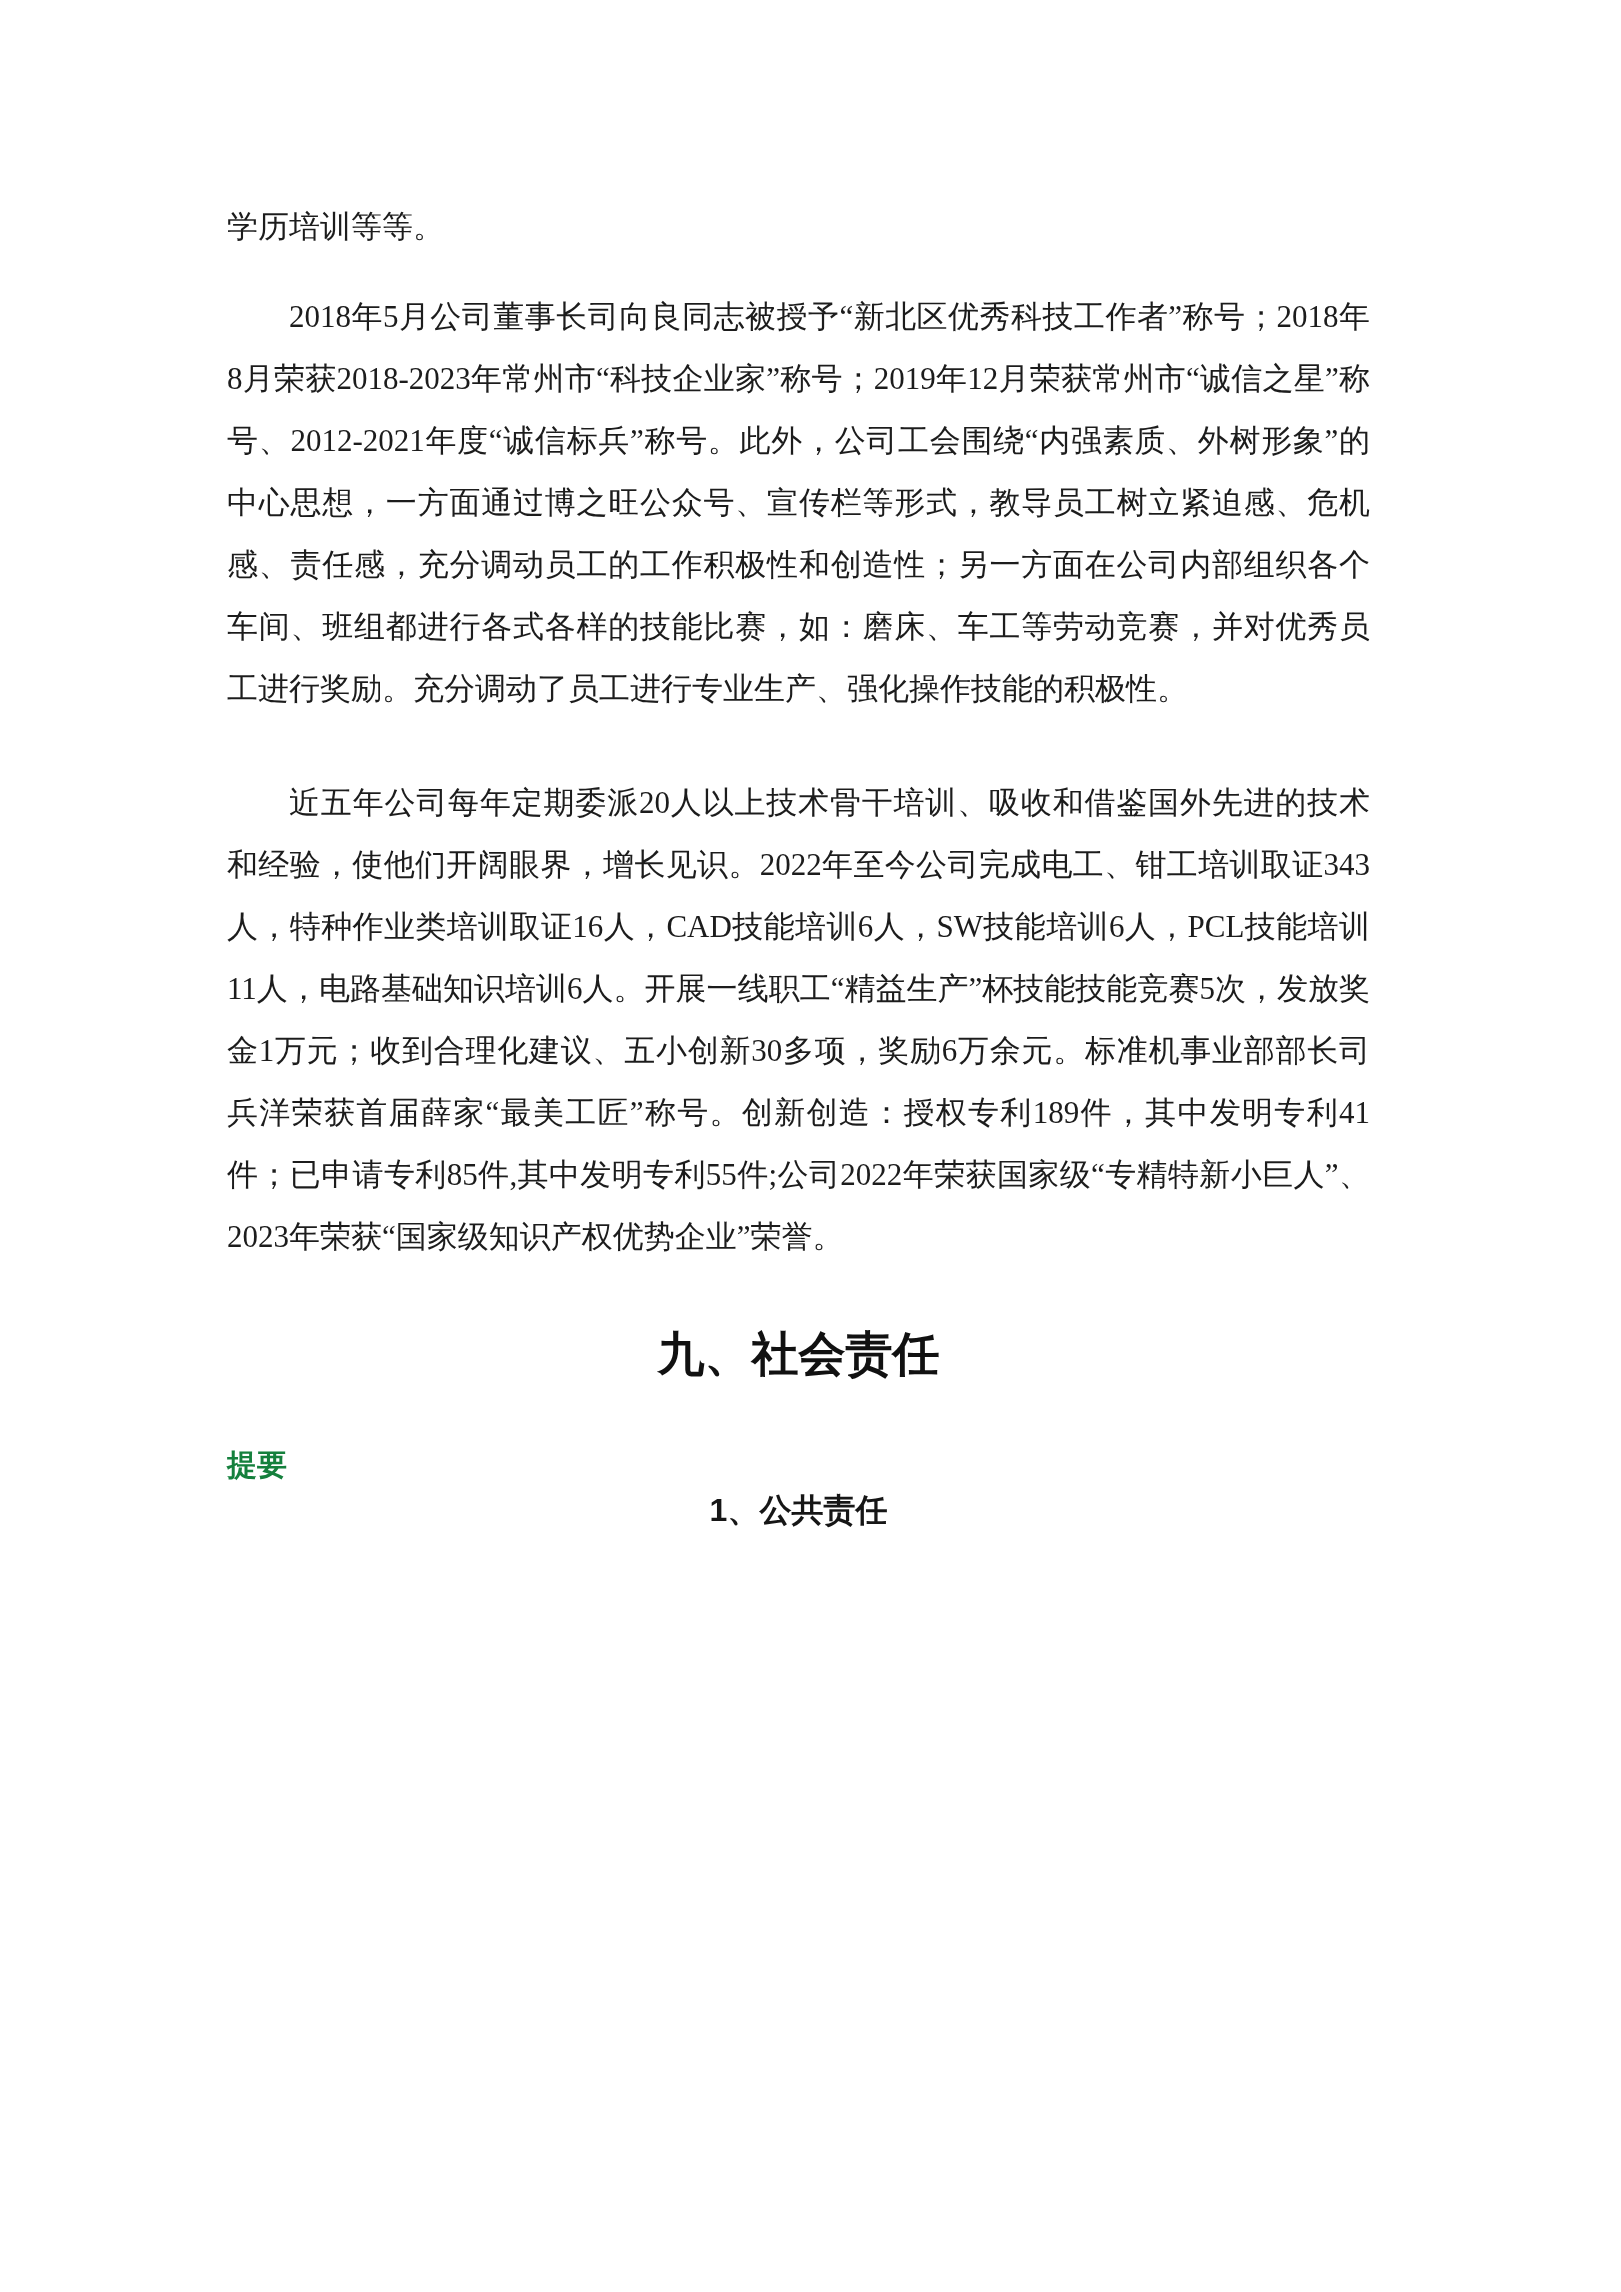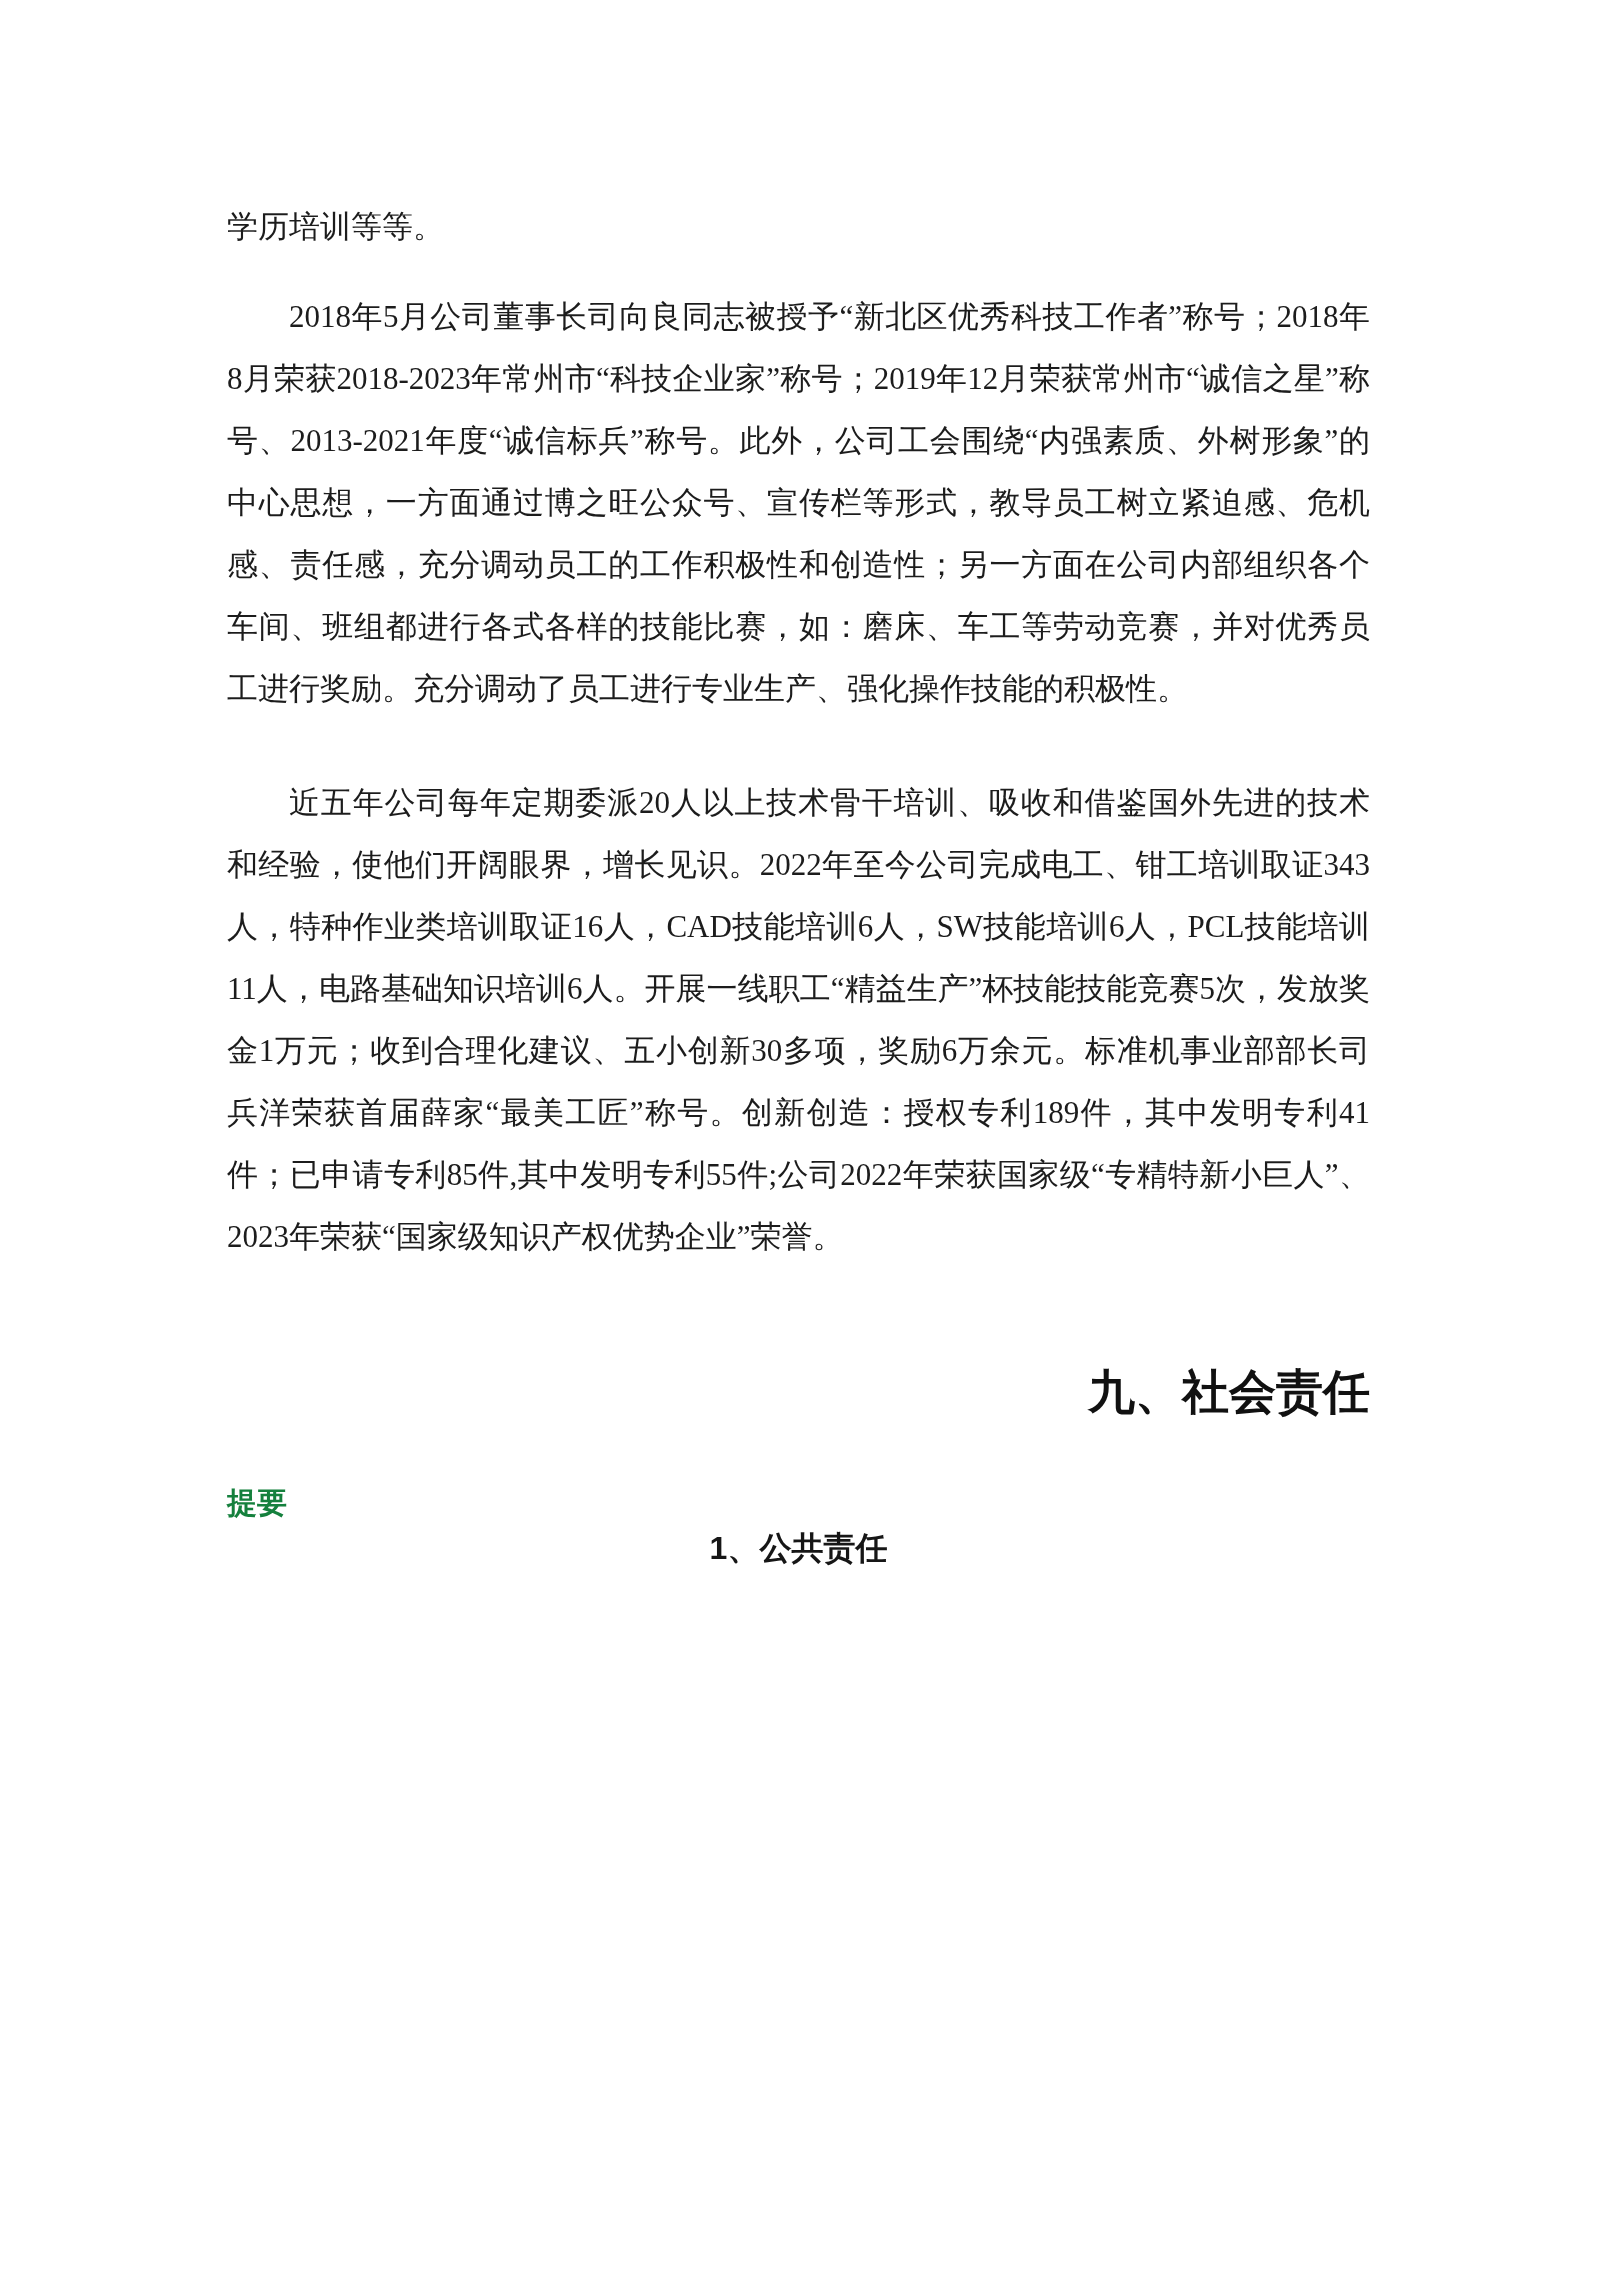--- a/index.html
+++ b/index.html
@@ -23,27 +23,27 @@
     line-height: 62px;
     color: #1c1c1c;
     text-align: justify;
   }
   .indent { text-indent: 2em; }
   .p-honors   { margin-top: 28px; }
   .p-training { margin-top: 52px; }
   .p-summary  { margin-top: 27.4px; }
   .p-scope    { margin-top: 10.8px; }
   .h-section {
-    margin: 94px 0 0 0;
+    margin: 56px 0 0 0;
     font-family: "Liberation Sans", "DejaVu Sans", sans-serif;
     font-weight: 700;
     font-size: 47px;
     line-height: 59px;
     color: #111111;
-    text-align: right;
+    text-align: center;
   }
   .h-summary {
     margin: 60px 0 0 0;
     font-family: "Liberation Sans", "DejaVu Sans", sans-serif;
     font-weight: 700;
     font-size: 30px;
     line-height: 43px;
     color: #15803d;
     text-align: left;
   }
@@ -57,21 +57,21 @@
     text-align: center;
   }
 </style>
 </head>
 <body>
 
 <div class="page">
 
   <p class="body-par">学历培训等等。</p>
 
-  <p class="body-par indent p-honors">2018年5月公司董事长司向良同志被授予“新北区优秀科技工作者”称号；2018年8月荣获2018-2023年常州市“科技企业家”称号；2019年12月荣获常州市“诚信之星”称号、2013-2021年度“诚信标兵”称号。此外，公司工会围绕“内强素质、外树形象”的中心思想，一方面通过博之旺公众号、宣传栏等形式，教导员工树立紧迫感、危机感、责任感，充分调动员工的工作积极性和创造性；另一方面在公司内部组织各个车间、班组都进行各式各样的技能比赛，如：磨床、车工等劳动竞赛，并对优秀员工进行奖励。充分调动了员工进行专业生产、强化操作技能的积极性。</p>
+  <p class="body-par indent p-honors">2018年5月公司董事长司向良同志被授予“新北区优秀科技工作者”称号；2018年8月荣获2018-2023年常州市“科技企业家”称号；2019年12月荣获常州市“诚信之星”称号、2012-2021年度“诚信标兵”称号。此外，公司工会围绕“内强素质、外树形象”的中心思想，一方面通过博之旺公众号、宣传栏等形式，教导员工树立紧迫感、危机感、责任感，充分调动员工的工作积极性和创造性；另一方面在公司内部组织各个车间、班组都进行各式各样的技能比赛，如：磨床、车工等劳动竞赛，并对优秀员工进行奖励。充分调动了员工进行专业生产、强化操作技能的积极性。</p>
 
   <p class="body-par indent p-training">近五年公司每年定期委派20人以上技术骨干培训、吸收和借鉴国外先进的技术和经验，使他们开阔眼界，增长见识。2022年至今公司完成电工、钳工培训取证343人，特种作业类培训取证16人，CAD技能培训6人，SW技能培训6人，PCL技能培训11人，电路基础知识培训6人。开展一线职工“精益生产”杯技能技能竞赛5次，发放奖金1万元；收到合理化建议、五小创新30多项，奖励6万余元。标准机事业部部长司兵洋荣获首届薛家“最美工匠”称号。创新创造：授权专利189件，其中发明专利41件；已申请专利85件,其中发明专利55件;公司2022年荣获国家级“专精特新小巨人”、2023年荣获“国家级知识产权优势企业”荣誉。</p>
 
   <h1 class="h-section">九、社会责任</h1>
 
   <h2 class="h-summary">提要</h2>
 
 
 
   <h3 class="h-sub">1、公共责任</h3>

